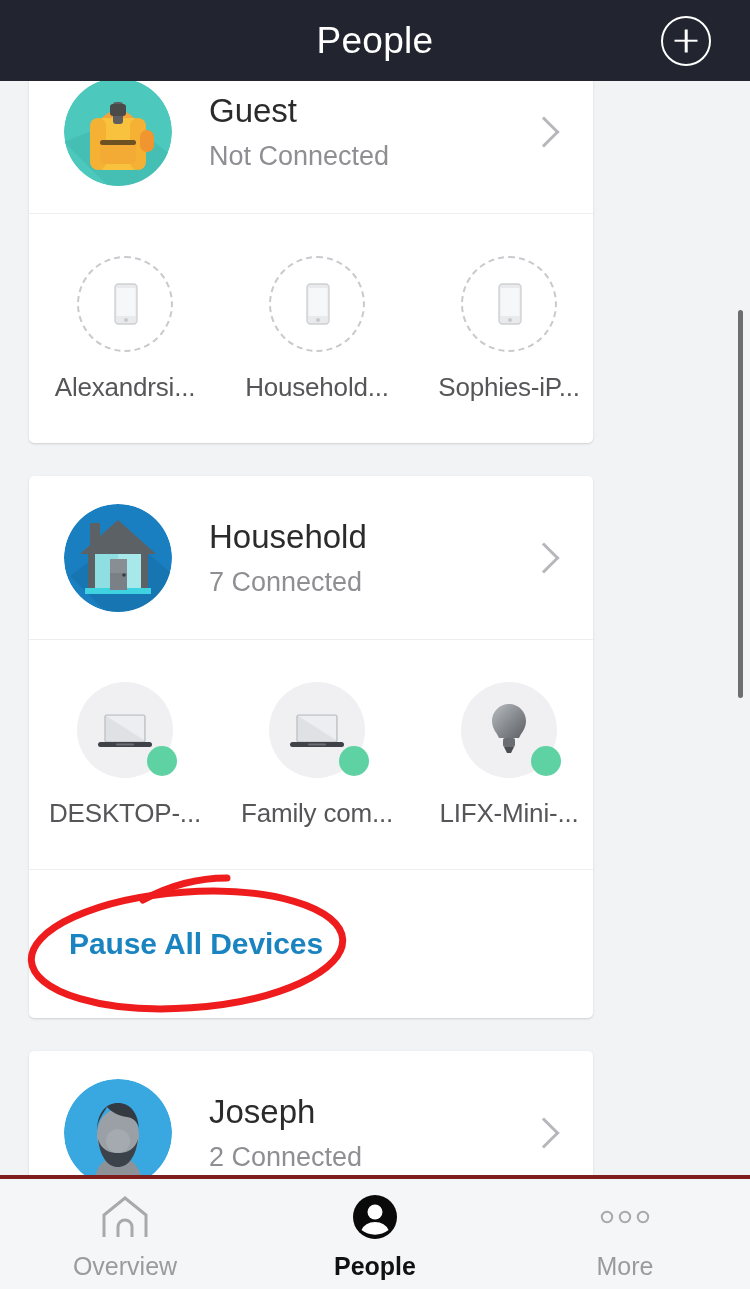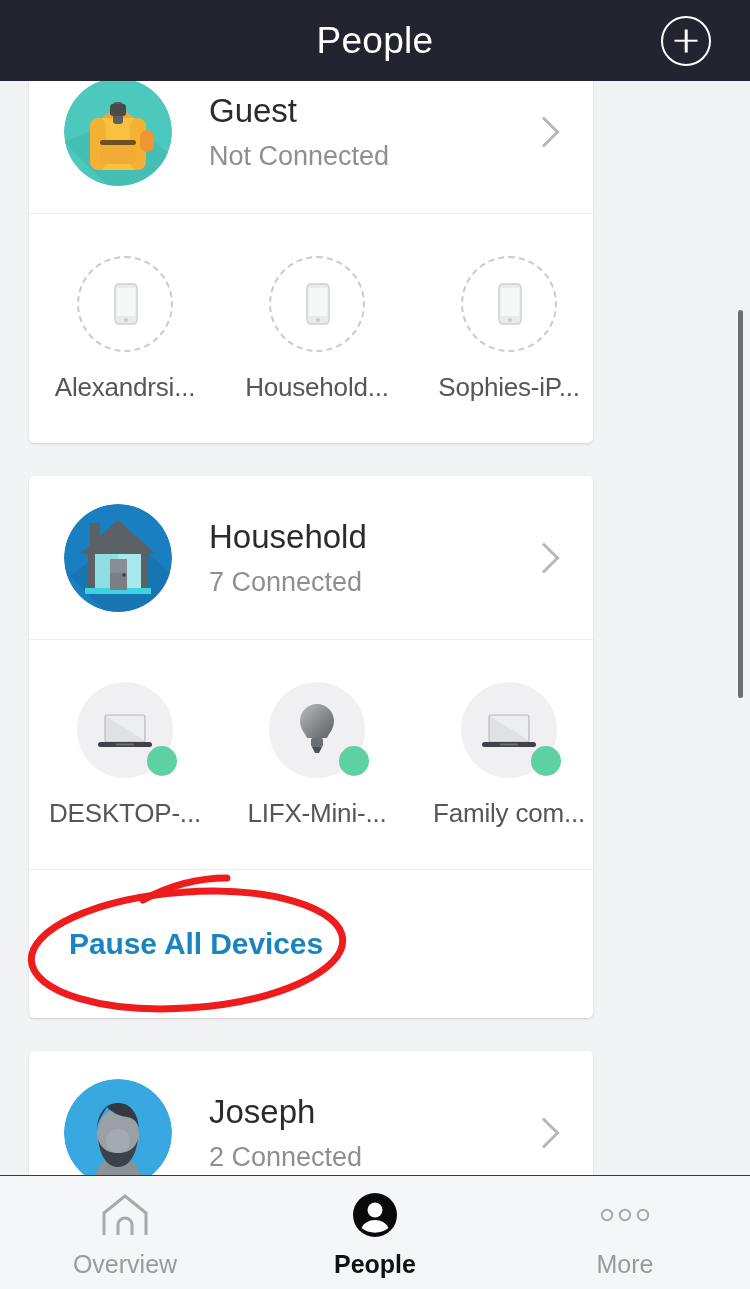--- a/index.html
+++ b/index.html
@@ -212,21 +212,21 @@
     pointer-events: none;
     z-index: 40;
   }
 
   
   .tabbar {
     position: absolute;
     left: 0; bottom: 0;
     width: 750px; height: 114px;
     background: #f5f6f7;
-    border-top: 1px solid #7f1d1d;
+    border-top: 4px solid #7f1d1d;
     display: flex;
     z-index: 35;
   }
   .tab {
     flex: 1 1 20%;
     display: flex;
     flex-direction: column;
     align-items: center;
     justify-content: center;
     cursor: pointer;
@@ -367,47 +367,47 @@
                 <rect x="39" y="61.5" width="18" height="2" rx="1" fill="#6a6e74"></rect>
               </svg>
               <div class="badge"></div>
             </div>
             <div class="device-label">DESKTOP-...</div>
           </div>
           <div class="device">
             <div class="device-circle-wrap">
               <div class="device-circle online"></div>
               <svg class="icon-svg" style="position:absolute;inset:0" viewBox="0 0 96 96" xmlns="http://www.w3.org/2000/svg">
+                <rect x="28" y="33" width="40" height="27" rx="2" fill="#dfe1e4" stroke="#b9bcc1" stroke-width="1.2"></rect>
+                <path d="M29 34 L67 58 L67 34 Z" fill="#eceef1"></path>
+                <rect x="21" y="60" width="54" height="5" rx="2.5" fill="#3f4349"></rect>
+                <rect x="39" y="61.5" width="18" height="2" rx="1" fill="#6a6e74"></rect>
+              </svg>
+              <div class="badge"></div>
+            </div>
+            <div class="device-label">Family com...</div>
+          </div>
+          <div class="device">
+            <div class="device-circle-wrap">
+              <div class="device-circle online"></div>
+              <svg class="icon-svg" style="position:absolute;inset:0" viewBox="0 0 96 96" xmlns="http://www.w3.org/2000/svg">
                 <defs>
                   <linearGradient id="bulbg" x1="0" y1="0" x2="1" y2="1">
                     <stop offset="0%" stop-color="#b9bcc0"></stop>
                     <stop offset="55%" stop-color="#84878b"></stop>
                     <stop offset="100%" stop-color="#5d6165"></stop>
                   </linearGradient>
                 </defs>
                 <path d="M48 22 c-10 0 -17 8 -17 17 c0 8 5 12 7 17 l20 0 c2 -5 7 -9 7 -17 c0 -9 -7 -17 -17 -17 z" fill="url(#bulbg)"></path>
                 <rect x="42" y="56" width="12" height="9" rx="2" fill="#6a6e72"></rect>
                 <path d="M43 65 l10 0 l-3 6 l-4 0 z" fill="#4b4f53"></path>
               </svg>
               <div class="badge"></div>
             </div>
             <div class="device-label">LIFX-Mini-...</div>
-          </div>
-          <div class="device">
-            <div class="device-circle-wrap">
-              <div class="device-circle online"></div>
-              <svg class="icon-svg" style="position:absolute;inset:0" viewBox="0 0 96 96" xmlns="http://www.w3.org/2000/svg">
-                <rect x="28" y="33" width="40" height="27" rx="2" fill="#dfe1e4" stroke="#b9bcc1" stroke-width="1.2"></rect>
-                <path d="M29 34 L67 58 L67 34 Z" fill="#eceef1"></path>
-                <rect x="21" y="60" width="54" height="5" rx="2.5" fill="#3f4349"></rect>
-                <rect x="39" y="61.5" width="18" height="2" rx="1" fill="#6a6e74"></rect>
-              </svg>
-              <div class="badge"></div>
-            </div>
-            <div class="device-label">Family com...</div>
           </div>
           <div class="device">
             <div class="device-circle-wrap">
               <div class="device-circle online"></div>
               <svg class="icon-svg" style="position:absolute;inset:0" viewBox="0 0 96 96" xmlns="http://www.w3.org/2000/svg">
                 <path d="M48 22 c-10 0 -17 8 -17 17 c0 8 5 12 7 17 l20 0 c2 -5 7 -9 7 -17 c0 -9 -7 -17 -17 -17 z" fill="#8f9297"></path>
               </svg>
 
             </div>
             <div class="device-label">F</div>

